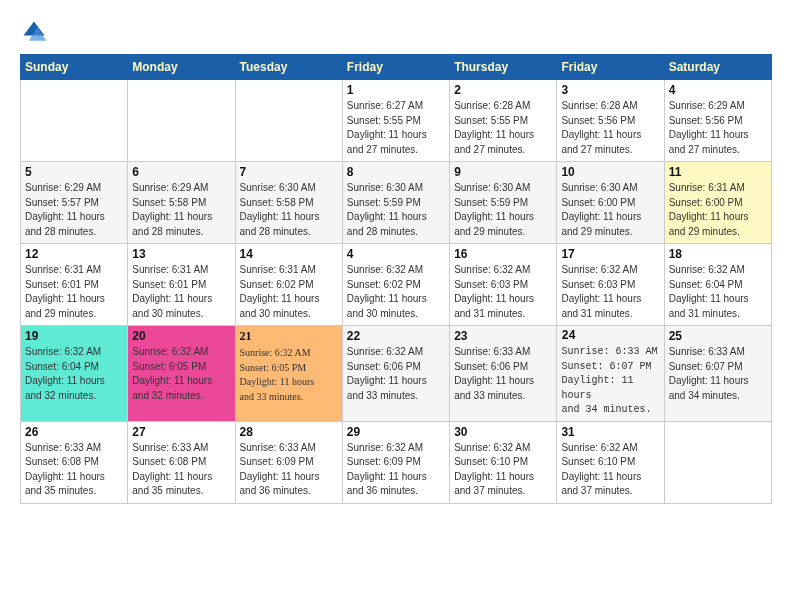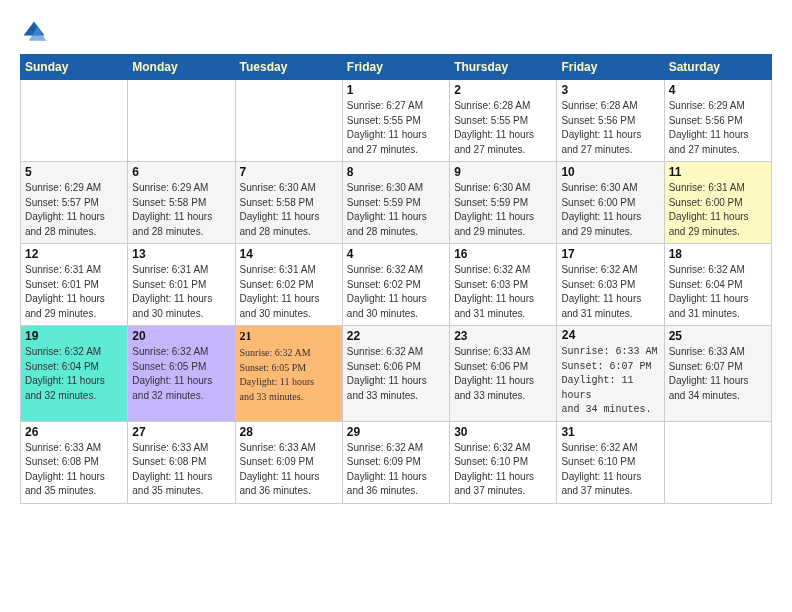--- a/index.html
+++ b/index.html
@@ -261,21 +261,21 @@
           </td>
         </tr>
         <tr>
           <td style="background: #5eead4;">
             <span class="day-num">19</span>
             <div class="day-info" style="white-space: pre-line;">Sunrise: 6:32 AM
 Sunset: 6:04 PM
 Daylight: 11 hours
 and 32 minutes.</div>
           </td>
-          <td style="background: #c4b5fd; margin-top: 20px;">
+          <td style="background: #ec4899; margin-top: 20px;">
             <span class="day-num">20</span>
             <div class="day-info" style="white-space: pre-line;">Sunrise: 6:32 AM
 Sunset: 6:05 PM
 Daylight: 11 hours
 and 32 minutes.</div>
           </td>
           <td style="background: #fdba74; font-family: Liberation Serif, serif;">
             <span class="day-num">21</span>
             <div class="day-info" style="white-space: pre-line;">Sunrise: 6:32 AM
 Sunset: 6:05 PM

